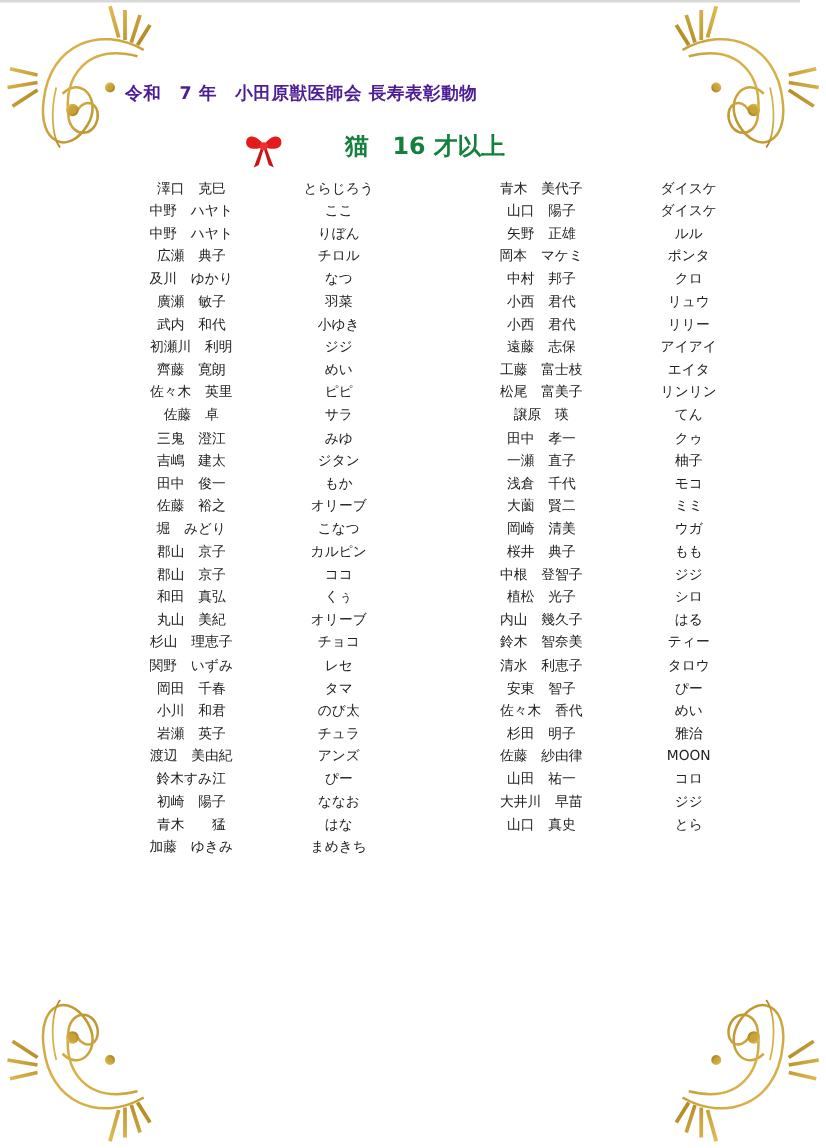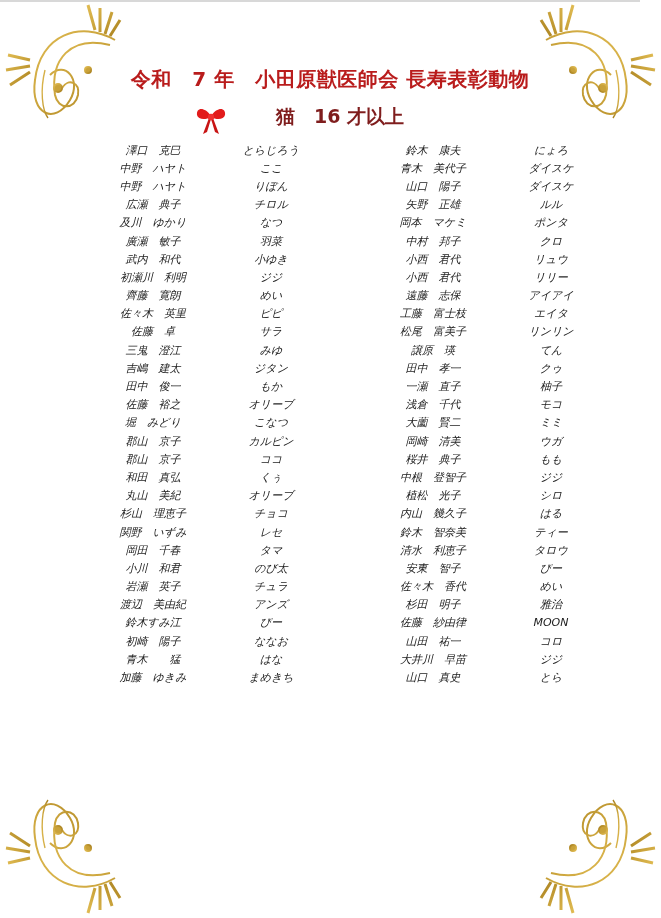--- a/index.html
+++ b/index.html
@@ -1,23 +1,23 @@
 <!DOCTYPE html>
 <html><head>
 <meta charset="utf-8">
 <style>
   html, body { margin: 0; padding: 0; background: #ffffff; }
   body { width: 661px; height: 918px; position: relative; overflow: hidden; font-family: "DejaVu Sans", "Liberation Sans", sans-serif; color: #111; }
   .page { position: absolute; left: 0; top: 0; width: 661px; height: 918px; background: #fff; }
   .top-edge { position: absolute; left: 0; top: 0; width: 640px; height: 2px; background: #d8d8d8; }
   .frame-svg { position: absolute; left: 0; top: 0; }
-  .title { position: absolute; left: 100px; top: 66px; width: 460px; text-align: center; font-size: 20px; font-weight: bold; letter-spacing: 0.5px; color: #b91c1c; white-space: pre; }
-  .subtitle { position: absolute; left: 240px; top: 104px; width: 200px; text-align: center; font-size: 19px; font-weight: bold; color: #7f1d1d; white-space: pre; }
+  .title { position: absolute; left: 100px; top: 66px; width: 460px; font-size: 14px; font-weight: bold; letter-spacing: 0.5px; color: #4c1d95; white-space: pre; }
+  .subtitle { position: absolute; left: 240px; top: 104px; width: 200px; text-align: center; font-size: 19px; font-weight: bold; color: #15803d; white-space: pre; }
   .bow { position: absolute; left: 194px; top: 104px; width: 34px; height: 32px; }
-  .col { position: absolute; top: 141px; font-style: italic; }
+  .col { position: absolute; top: 141px; }
   .col.left { left: 108px; }
   .col.right { left: 388px; }
   .row { height: 18.2px; display: flex; align-items: center; font-size: 11px; color: #222; white-space: pre; }
   .row .owner { width: 90px; text-align: center; }
   .row .pet { width: 110px; text-align: center; margin-left: 18px; }
 </style>
 </head>
 <body>
 
 <div class="page">
@@ -96,21 +96,20 @@
     <div class="row"><span class="owner">小川　和君</span><span class="pet">のび太</span></div>
     <div class="row"><span class="owner">岩瀬　英子</span><span class="pet">チュラ</span></div>
     <div class="row"><span class="owner">渡辺　美由紀</span><span class="pet">アンズ</span></div>
     <div class="row"><span class="owner">鈴木すみ江</span><span class="pet">ぴー</span></div>
     <div class="row"><span class="owner">初崎　陽子</span><span class="pet">ななお</span></div>
     <div class="row"><span class="owner">青木　　猛</span><span class="pet">はな</span></div>
     <div class="row"><span class="owner">加藤　ゆきみ</span><span class="pet">まめきち</span></div>
   </div>
 
   <div class="col right">
-    <div class="row"><span class="owner">鈴木　康夫</span><span class="pet">にょろ</span></div>
     <div class="row"><span class="owner">青木　美代子</span><span class="pet">ダイスケ</span></div>
     <div class="row"><span class="owner">山口　陽子</span><span class="pet">ダイスケ</span></div>
     <div class="row"><span class="owner">矢野　正雄</span><span class="pet">ルル</span></div>
     <div class="row"><span class="owner">岡本　マケミ</span><span class="pet">ポンタ</span></div>
     <div class="row"><span class="owner">中村　邦子</span><span class="pet">クロ</span></div>
     <div class="row"><span class="owner">小西　君代</span><span class="pet">リュウ</span></div>
     <div class="row"><span class="owner">小西　君代</span><span class="pet">リリー</span></div>
     <div class="row"><span class="owner">遠藤　志保</span><span class="pet">アイアイ</span></div>
     <div class="row"><span class="owner">工藤　富士枝</span><span class="pet">エイタ</span></div>
     <div class="row"><span class="owner">松尾　富美子</span><span class="pet">リンリン</span></div>

